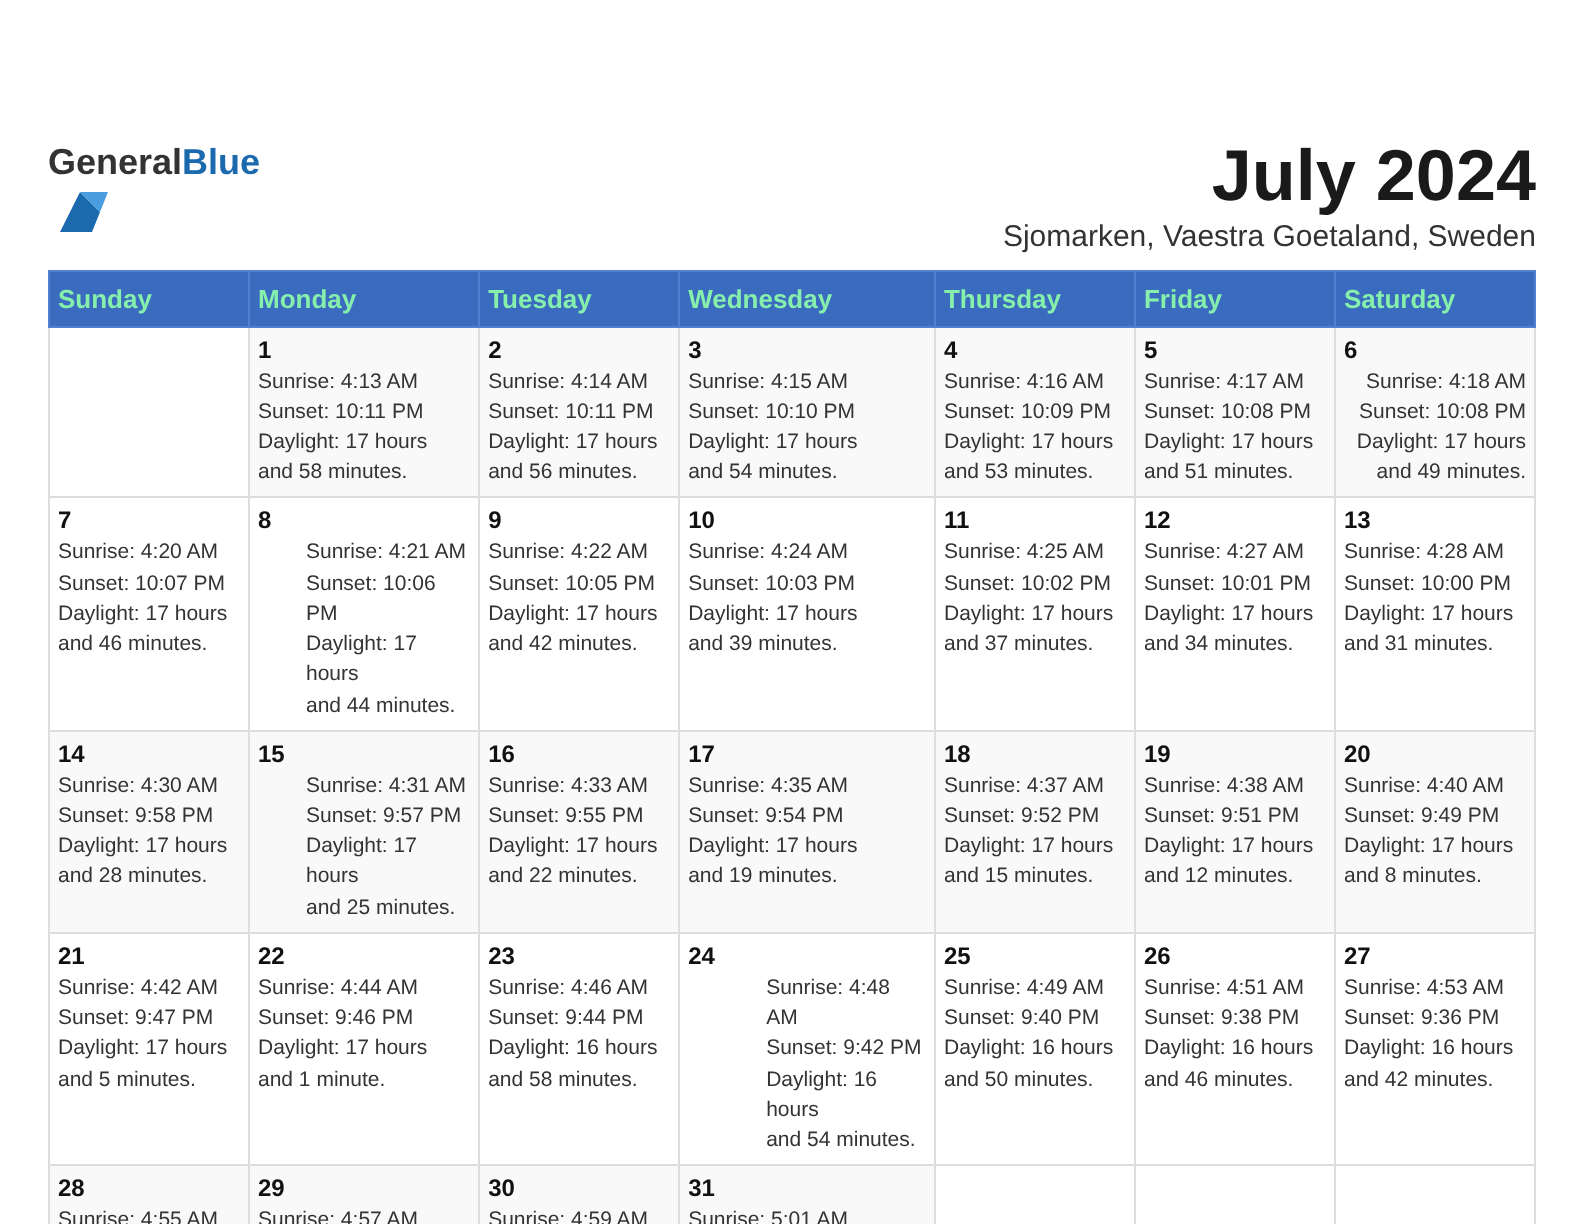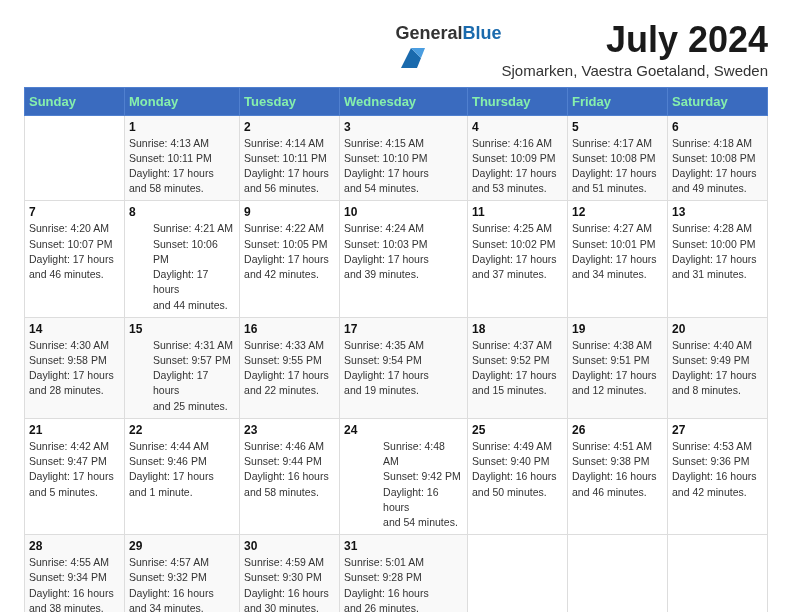--- a/index.html
+++ b/index.html
@@ -6,22 +6,23 @@
     body {
       font-family: Arial, sans-serif;
       background: #fff;
       width: 792px;
       min-height: 612px;
       padding: 20px 24px 20px 24px;
     }
     .header-row {
       display: flex;
       align-items: flex-start;
-      justify-content: flex-end;
+      justify-content: space-between;
       margin-bottom: 4px;
+      margin-top: 48px;
     }
     .logo {
       display: flex;
       align-items: center;
       margin-top: 4px;
     }
     .logo-text-general {
       font-size: 18px;
       font-weight: bold;
       color: #333;
@@ -162,21 +163,21 @@
         </td>
         <td>
           <span class="day-num">5</span>
           <div class="day-info" style="white-space: pre-line;">Sunrise: 4:17 AM
 Sunset: 10:08 PM
 Daylight: 17 hours
 and 51 minutes.</div>
         </td>
         <td>
           <span class="day-num">6</span>
-          <div class="day-info" style="white-space: pre-line;">Sunrise: 4:18 AM
+          <div class="day-info" style="white-space: pre-line; text-align: right;">Sunrise: 4:18 AM
 Sunset: 10:08 PM
 Daylight: 17 hours
 and 49 minutes.</div>
         </td>
       </tr>
       <tr>
         <td>
           <span class="day-num">7</span>
           <div class="day-info" style="white-space: pre-line;">Sunrise: 4:20 AM
 Sunset: 10:07 PM

